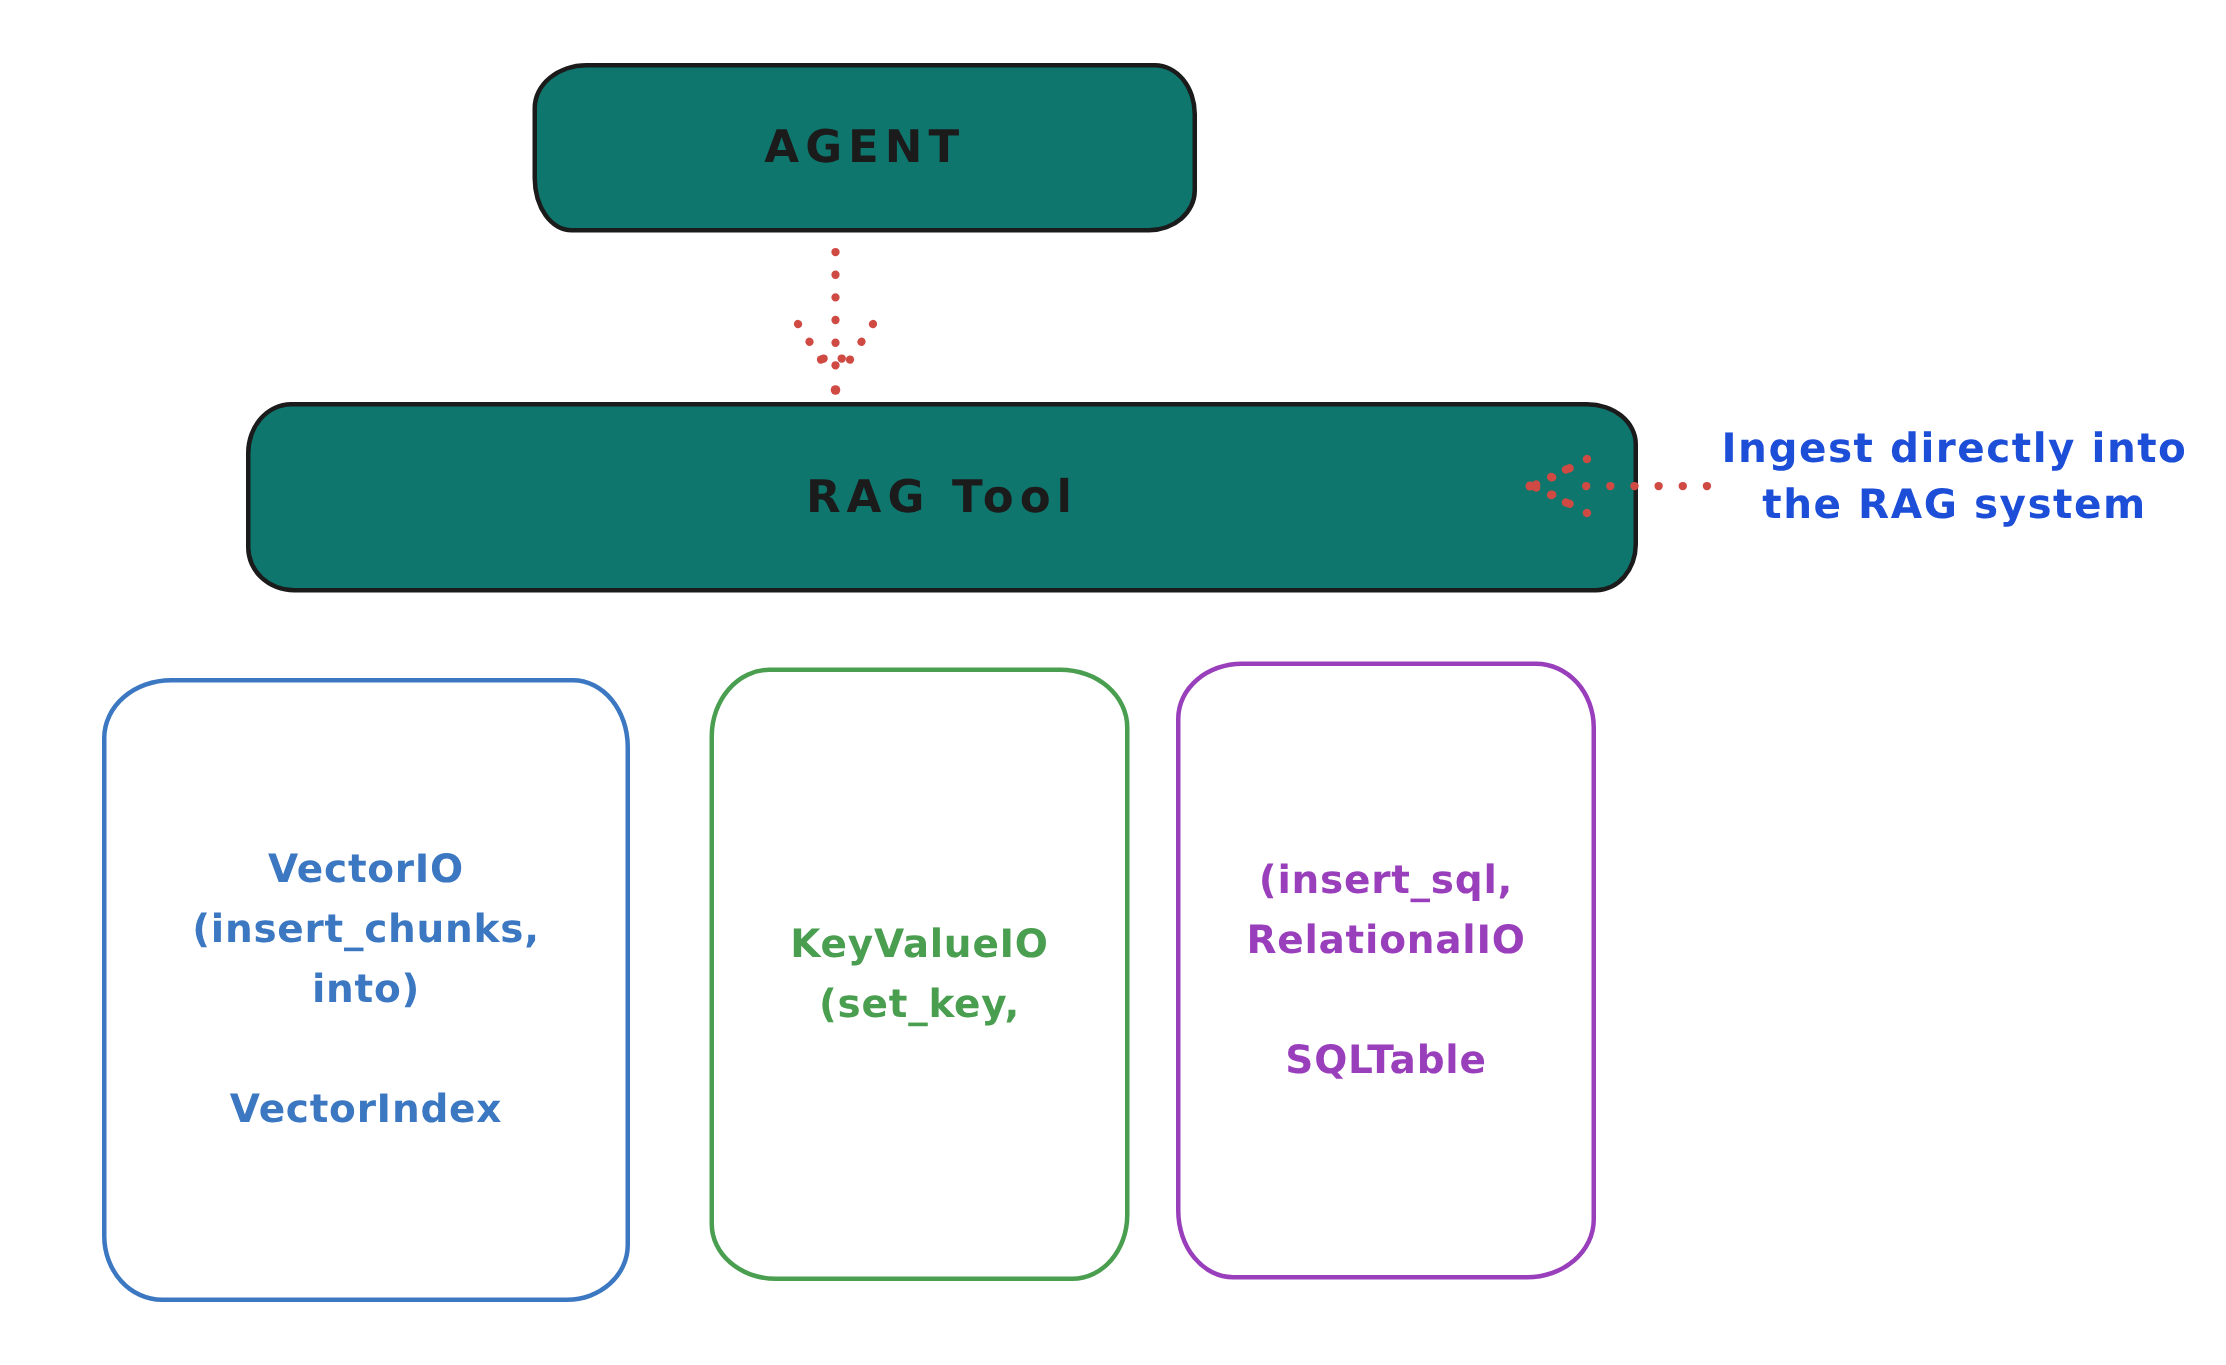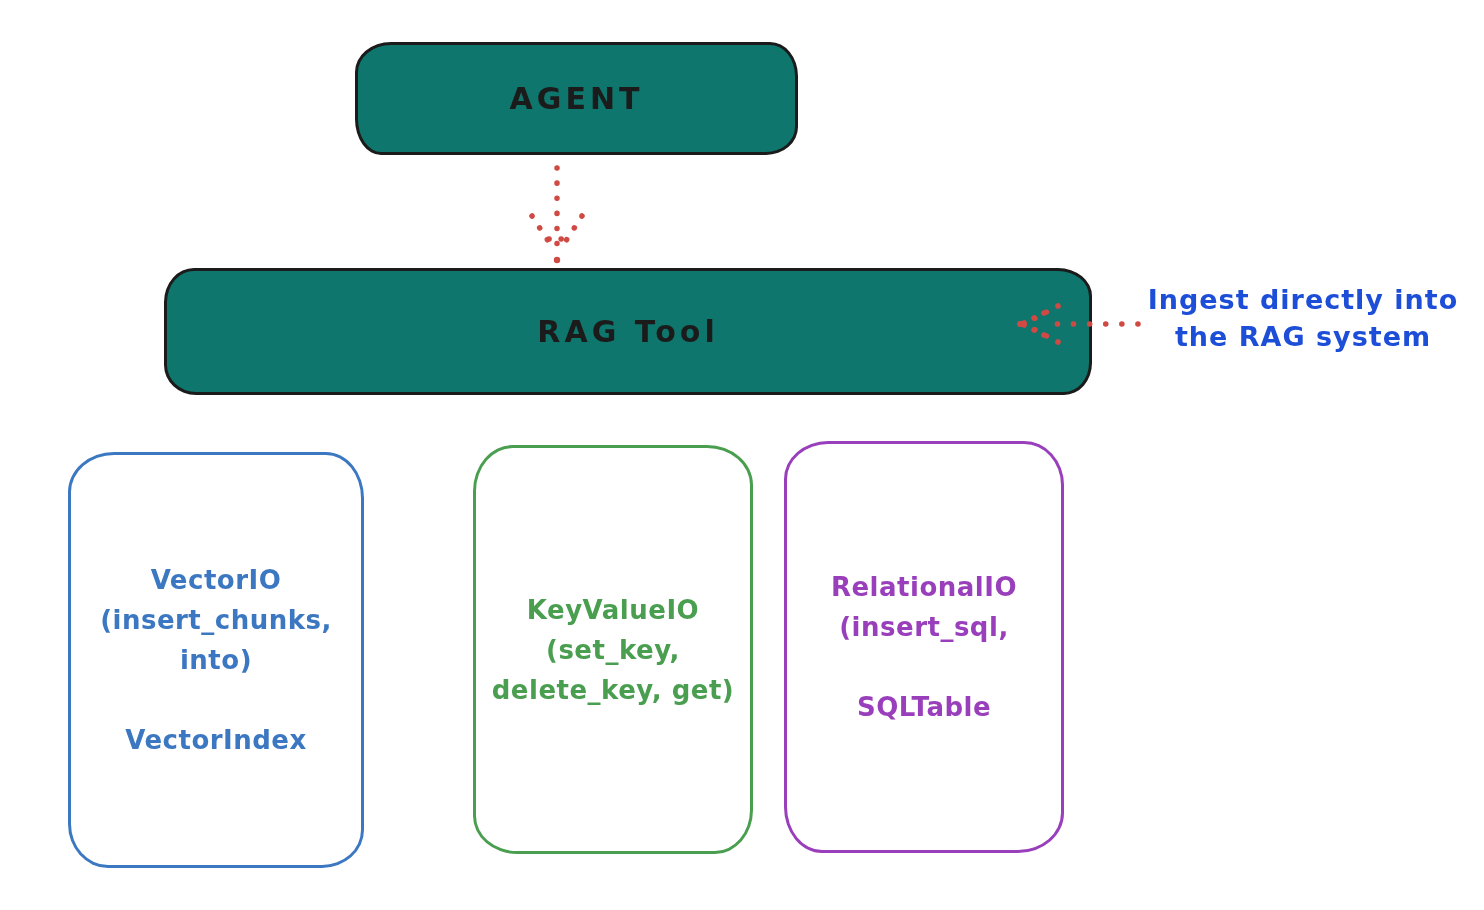--- a/index.html
+++ b/index.html
@@ -59,21 +59,21 @@
     align-items: center;
     justify-content: center;
     text-align: center;
     font-size: 26px;
     font-weight: 600;
     line-height: 40px;
     letter-spacing: 0.5px;
   }
   #store-vectorio {
     left: 68px; top: 452px;
-    width: 296px; height: 416px;
+    width: 352px; height: 416px;
     border-radius: 46px 38px 42px 40px / 40px 46px 38px 44px;
   }
   #store-keyvalueio {
     left: 428px; top: 445px;
     width: 280px; height: 409px;
     border-radius: 40px 46px 38px 44px / 46px 40px 44px 38px;
   }
   #store-relationalio {
     left: 784px; top: 441px;
     width: 280px; height: 412px;
@@ -123,22 +123,21 @@
   <div class="store" id="store-vectorio" style="color: rgb(60, 120, 194); border-color: rgb(60, 120, 194);">
     <div>VectorIO</div>
     <div>(insert_chunks,</div>
     <div>into)</div>
     <div class="store-index">VectorIndex</div>
   </div>
 
   <div class="store" id="store-keyvalueio" style="color: rgb(74, 158, 80); border-color: rgb(74, 158, 80); margin-left: 45px;">
     <div>KeyValueIO</div>
     <div>(set_key,</div>
-    <div>delete_key, get)</div>
   </div>
 
   <div class="store" id="store-relationalio" style="color: rgb(154, 63, 188); border-color: rgb(154, 63, 188);">
+    <div>(insert_sql,</div>
     <div>RelationalIO</div>
-    <div>(insert_sql,</div>
     <div class="store-index">SQLTable</div>
   </div>
 
 </div>
 
 </body></html>

